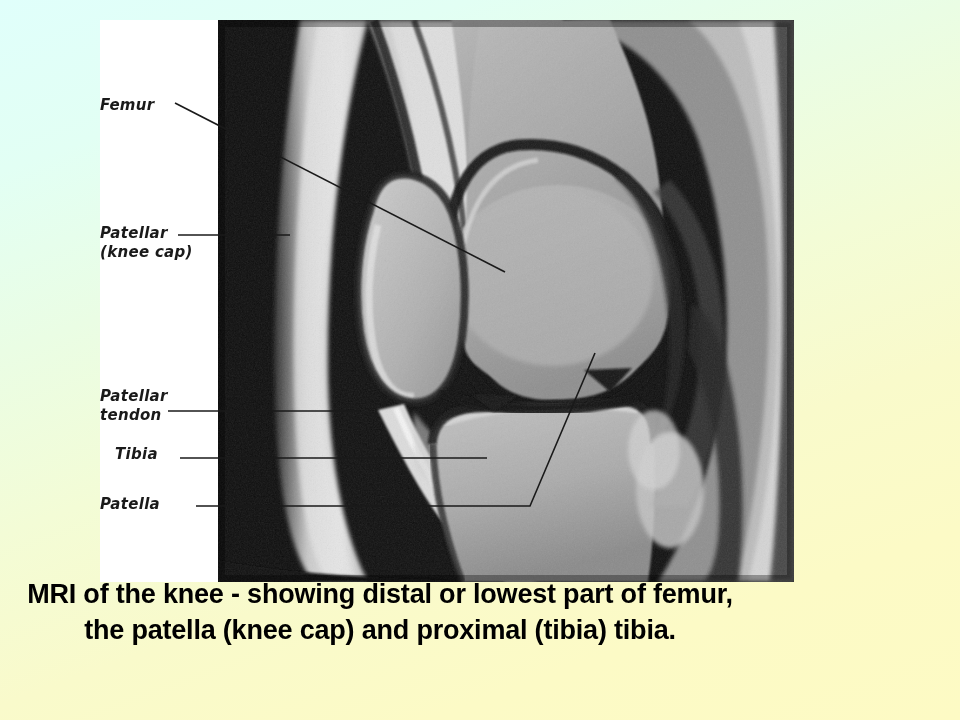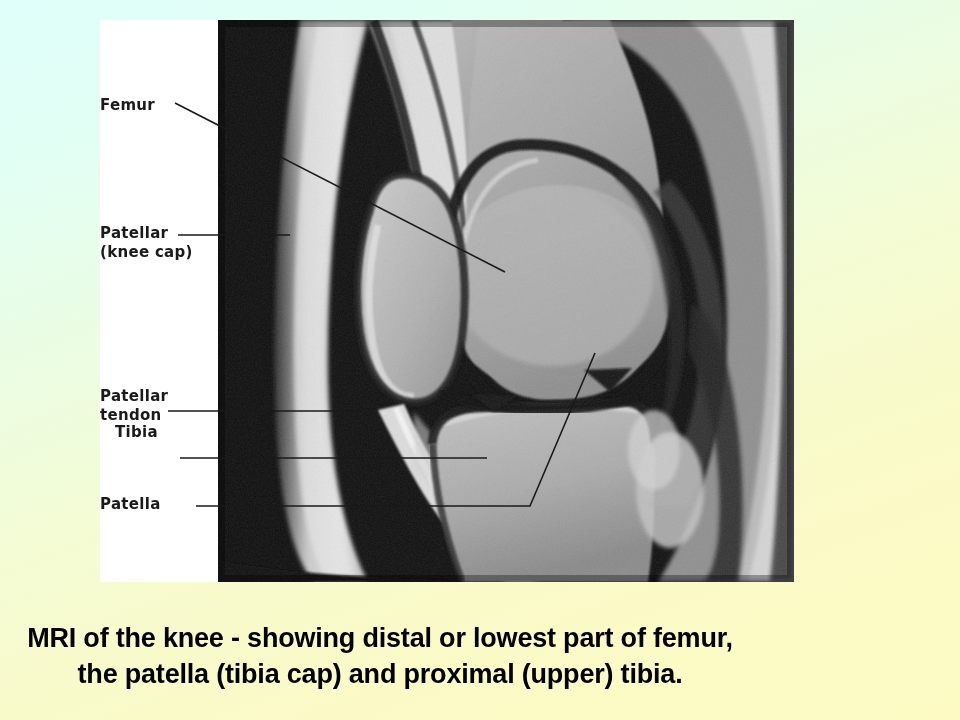--- a/index.html
+++ b/index.html
@@ -55,41 +55,42 @@
   .label {
     position: absolute;
     color: #1a1a1a;
     font-family: "DejaVu Sans", sans-serif;
     font-size: 15px;
     font-weight: 600;
     letter-spacing: 0.3px;
     line-height: 19px;
     white-space: pre;
     text-align: left;
+    font-style: italic;
   }
   #label-femur   { left: 100px; top: 96px;  }
   #label-patella { left: 100px; top: 224px; }
   #label-tendon  { left: 100px; top: 387px; }
-  #label-tibia   { left: 115px; top: 423px; }
+  #label-tibia   { left: 115px; top: 445px; }
   #label-meniscus{ left: 100px; top: 495px; }
 
   
   #leaders {
     position: absolute;
     left: 0; top: 0;
     width: 960px;
     height: 720px;
     pointer-events: none;
   }
 
   
   #caption {
     position: absolute;
     left: 0;
-    top: 620px;
+    top: 576px;
     width: 760px;
     text-align: center;
     font-family: "Liberation Sans", sans-serif;
     font-weight: bold;
     font-size: 27px;
     line-height: 36px;
     color: #000000;
     letter-spacing: -0.2px;
   }
   #caption .cap-line { display: block; }
@@ -303,16 +304,16 @@
 
   <div class="label" id="label-tendon">Patellar
 tendon</div>
 
   <div class="label" id="label-tibia">Tibia</div>
 
   <div class="label" id="label-meniscus">Patella</div>
 
   <div id="caption">
     <span class="cap-line">MRI of the knee - showing distal or lowest part of femur,</span>
-    <span class="cap-line">the patella (tibia cap) and proximal (upper) tibia.</span>
+    <span class="cap-line">the patella (knee cap) and proximal (tibia) tibia.</span>
   </div>
 
 </div>
 
 </body></html>

